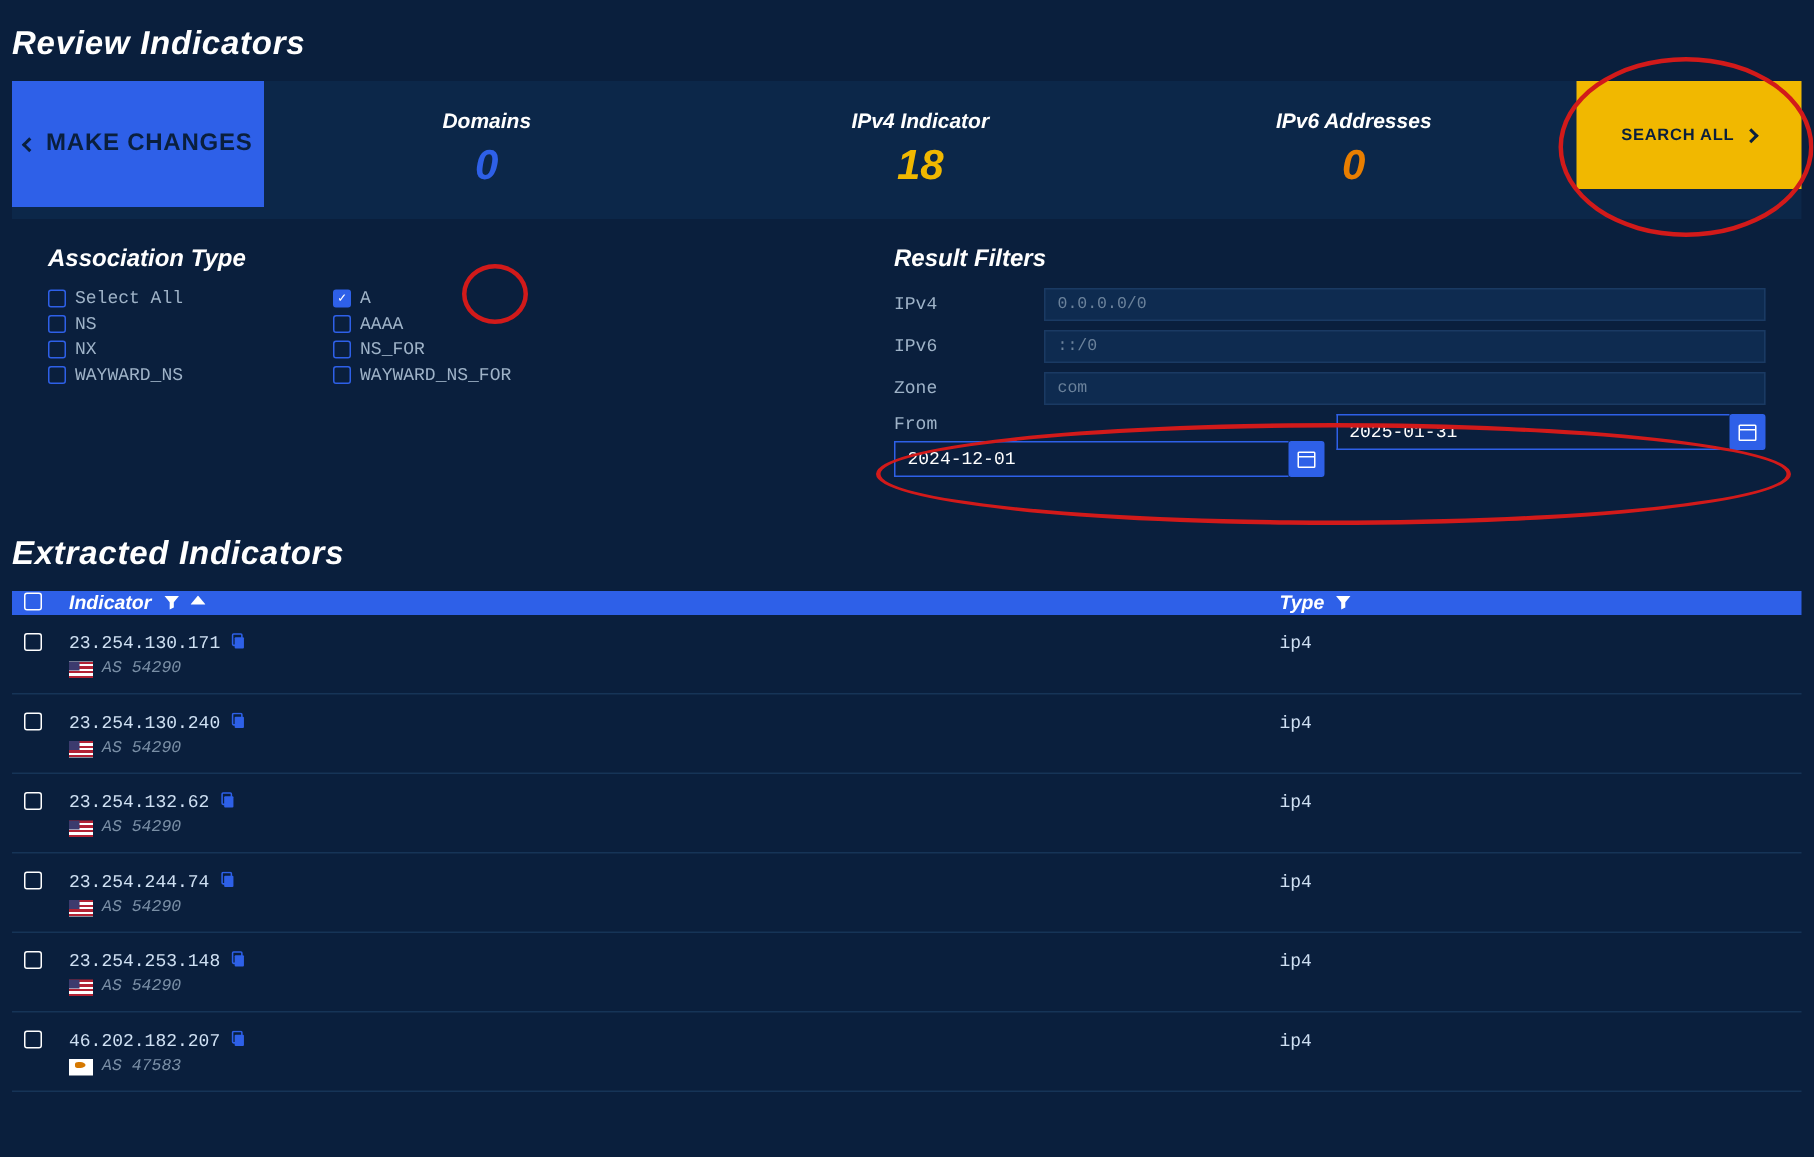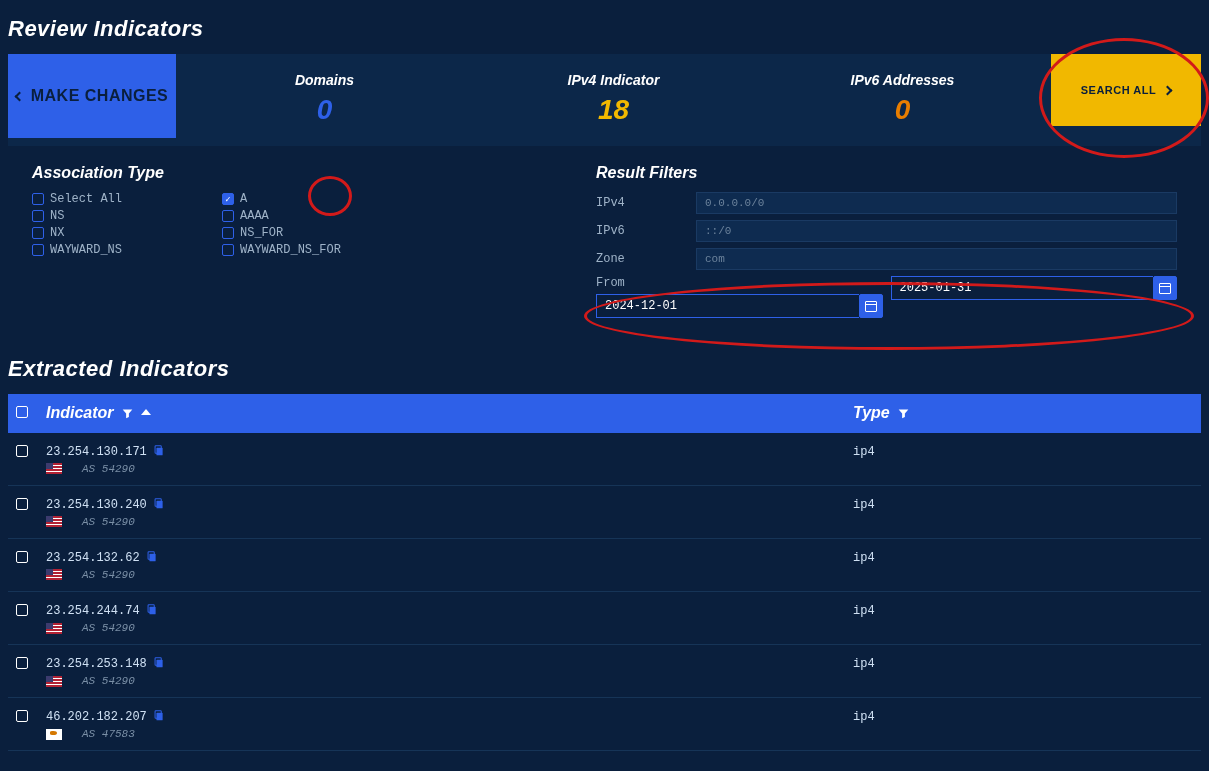--- a/index.html
+++ b/index.html
@@ -215,25 +215,25 @@
     border-radius: 50%;
     pointer-events: none;
   }
   .relwrap { position: relative; }
 
   
   .tbl-header {
     background: #2e60e8;
     display: flex;
     align-items: center;
-    padding: 10px 8px;
+    padding: 0 8px;
     font-family: "Arial Black", Arial, sans-serif;
     font-weight: 900;
     font-style: italic;
-    font-size: 16px;
+    font-size: 13px;
     justify-content: space-between;
   }
   .col-chk { width: 30px; }
   .col-ind { flex: 1; }
   .col-type { width: 340px; }
   .sq {
     width: 12px; height: 12px;
     border: 1.5px solid #fff;
     border-radius: 2px;
     display: inline-block;
@@ -275,21 +275,21 @@
     display: inline-block;
     margin-left: 6px;
     cursor: pointer;
     vertical-align: middle;
   }
   .copy-svg { width: 11px; height: 11px; fill: #2e60e8; }
   .asn-line {
     margin-top: 4px;
     display: flex;
     align-items: center;
-    gap: 20px;
+    gap: 6px;
     text-align: center;
   }
   .flag {
     width: 16px; height: 11px;
     display: inline-block;
     position: relative;
     overflow: hidden;
   }
   .flag.us {
     background: repeating-linear-gradient(#b22234 0 1.57px, #fff 1.57px 3.14px);

